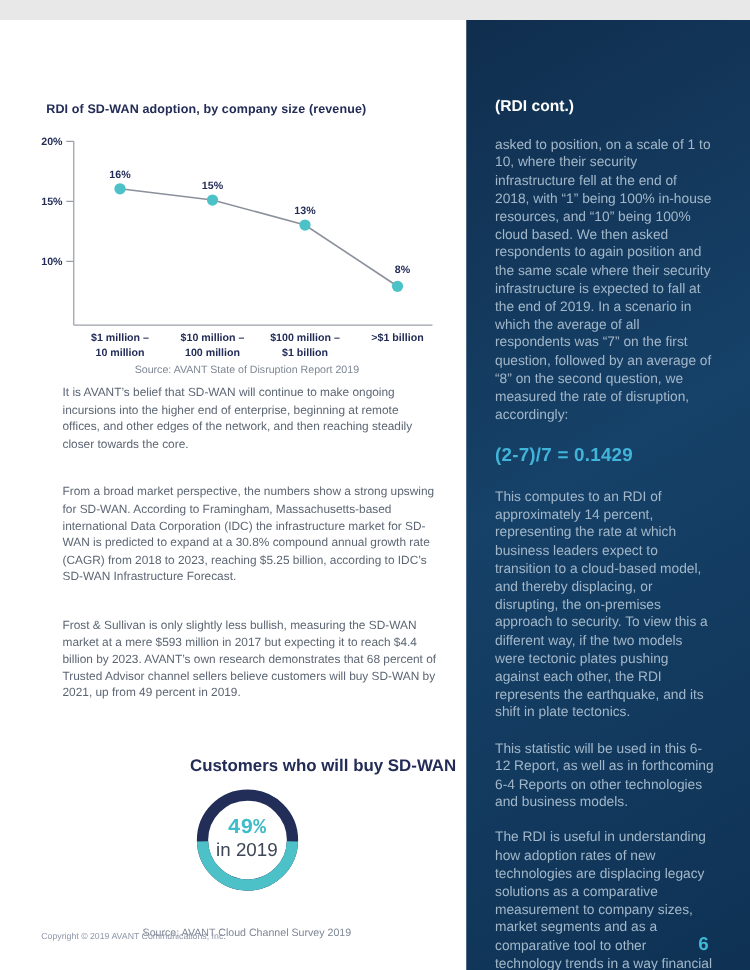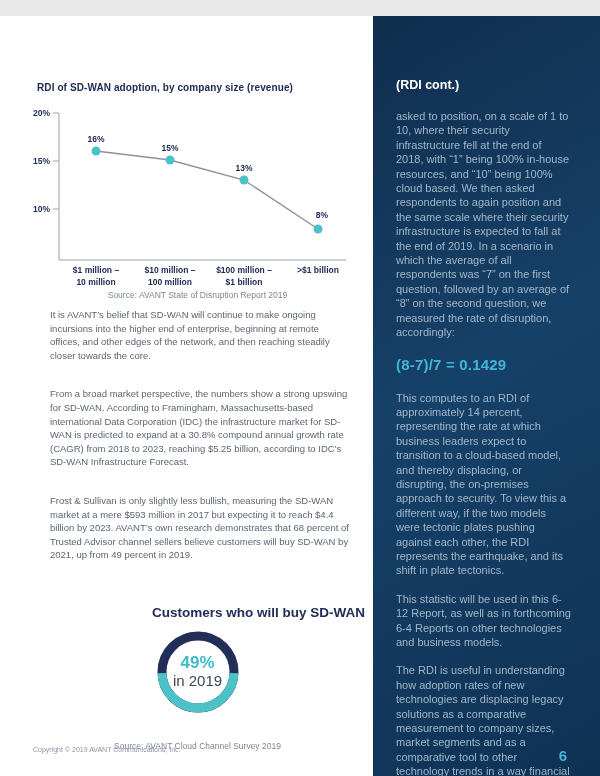--- a/index.html
+++ b/index.html
@@ -25,21 +25,21 @@
   .donut-heading{position:absolute;left:30px;top:589px;width:335px;text-align:right;
     font-size:13.5px;font-weight:bold;color:#222c57;}
   .donuts{position:absolute;left:30px;top:611px;width:335px;
     display:flex;justify-content:center;gap:48px;}
   .donut{position:relative;width:90px;height:90px;}
   .donut svg{position:absolute;inset:0;}
   .donut .ring-bg{fill:none;stroke:#232e58;stroke-width:9;}
   .donut .ring-val{fill:none;stroke:#4cc2c8;stroke-width:9;}
   .donut-label{position:absolute;inset:0;display:flex;flex-direction:column;
     align-items:center;justify-content:center;line-height:1.1;}
-  .donut-label .pct{font-size:17px;font-weight:bold;color:#3fbcc9;}
+  .donut-label .pct{font-size:17px;font-weight:bold;color:#3fbcc9;font-family:Liberation Mono, monospace;}
   .donut-label .year{font-size:15px;color:#3e4757;}
   .donut-source{position:absolute;left:30px;top:725px;width:335px;text-align:center;
     font-size:8.5px;color:#7d8694;}
   .footer{position:absolute;left:33px;top:730px;font-size:7px;color:#8d95a6;}
   
   .sidebar{position:absolute;left:373px;top:0;width:227px;height:776px;
     background:linear-gradient(150deg,#102e4e 0%,#164168 45%,#0e3153 100%);
     box-sizing:border-box;padding:62px 28px 0 23px;}
   .sidebar h2{font-size:12.5px;font-weight:bold;color:#ffffff;margin:0 0 17px 0;}
   .sidebar p{font-size:11px;line-height:14.4px;color:#a2b7c9;margin:0 0 14px 0;}
@@ -111,20 +111,20 @@
     </div>
   </div>
 
   <div class="donut-source">Source: AVANT Cloud Channel Survey 2019</div>
 
   <div class="footer">Copyright © 2019 AVANT Communications, Inc.</div>
 
   <aside class="sidebar">
     <h2>(RDI cont.)</h2>
     <p>asked to position, on a scale of 1 to 10, where their security infrastructure fell at the end of 2018, with “1” being 100% in-house resources, and “10” being 100% cloud based. We then asked respondents to again position and the same scale where their security infrastructure is expected to fall at the end of 2019. In a scenario in which the average of all respondents was “7” on the first question, followed by an average of “8” on the second question, we measured the rate of disruption, accordingly:</p>
-    <div class="formula">(8-7)/7 = 0.1429</div>
+    <div class="formula">(2-7)/7 = 0.1429</div>
     <p>This computes to an RDI of approximately 14 percent, representing the rate at which business leaders expect to transition to a cloud-based model, and thereby displacing, or disrupting, the on-premises approach to security. To view this a different way, if the two models were tectonic plates pushing against each other, the RDI represents the earthquake, and its shift in plate tectonics.</p>
     <p>This statistic will be used in this 6-12 Report, as well as in forthcoming 6-4 Reports on other technologies and business models.</p>
     <p>The RDI is useful in understanding how adoption rates of new technologies are displacing legacy solutions as a comparative measurement to company sizes, market segments and as a comparative tool to other technology trends in a way financial market size does and growth does not, since the financial growth or revenue size of particular solution does not inform us, in and of itself, how much of an impact this growth is really having on a legacy alternative and normalizes this impact across different comparisons.</p>
     <div class="page-num">6</div>
   </aside>
 
 </div>
 
 </body></html>

